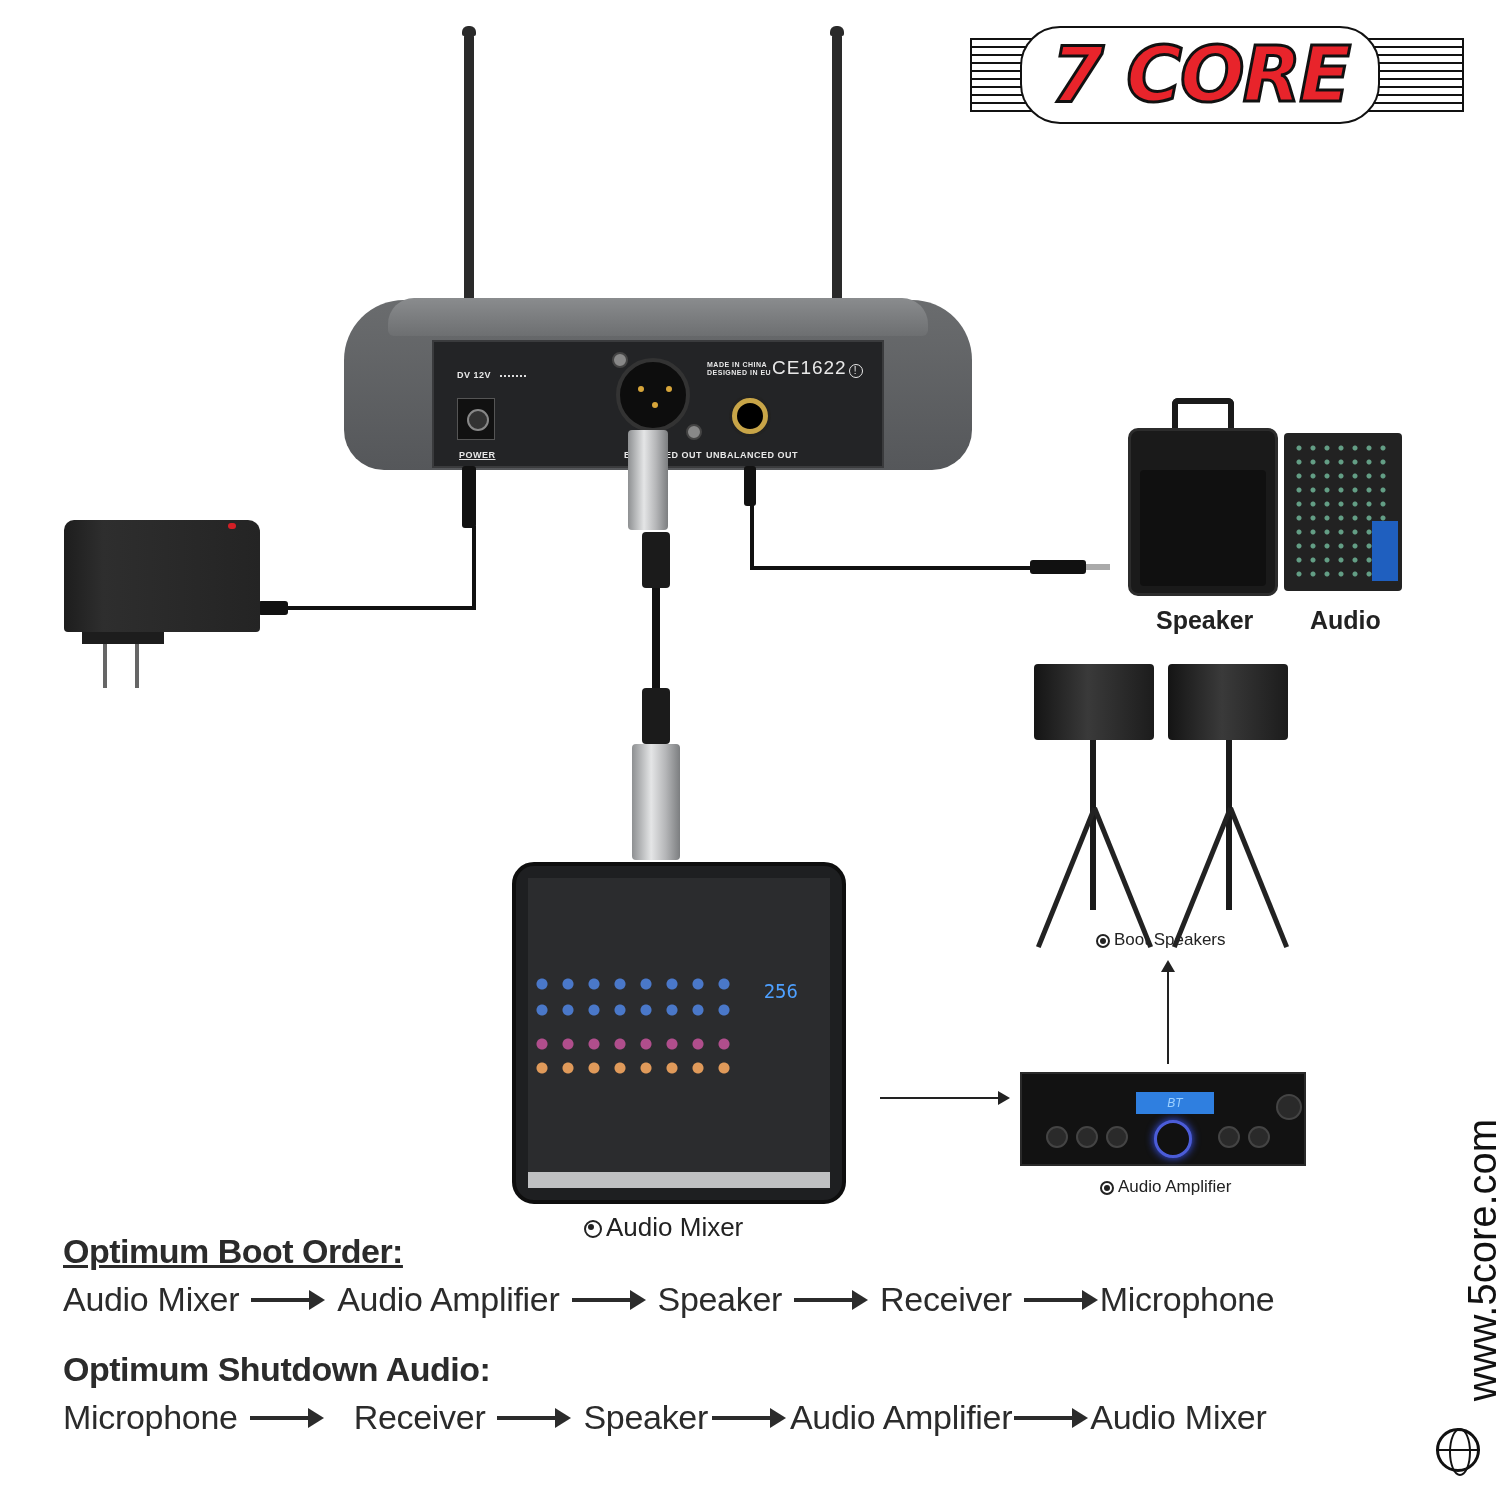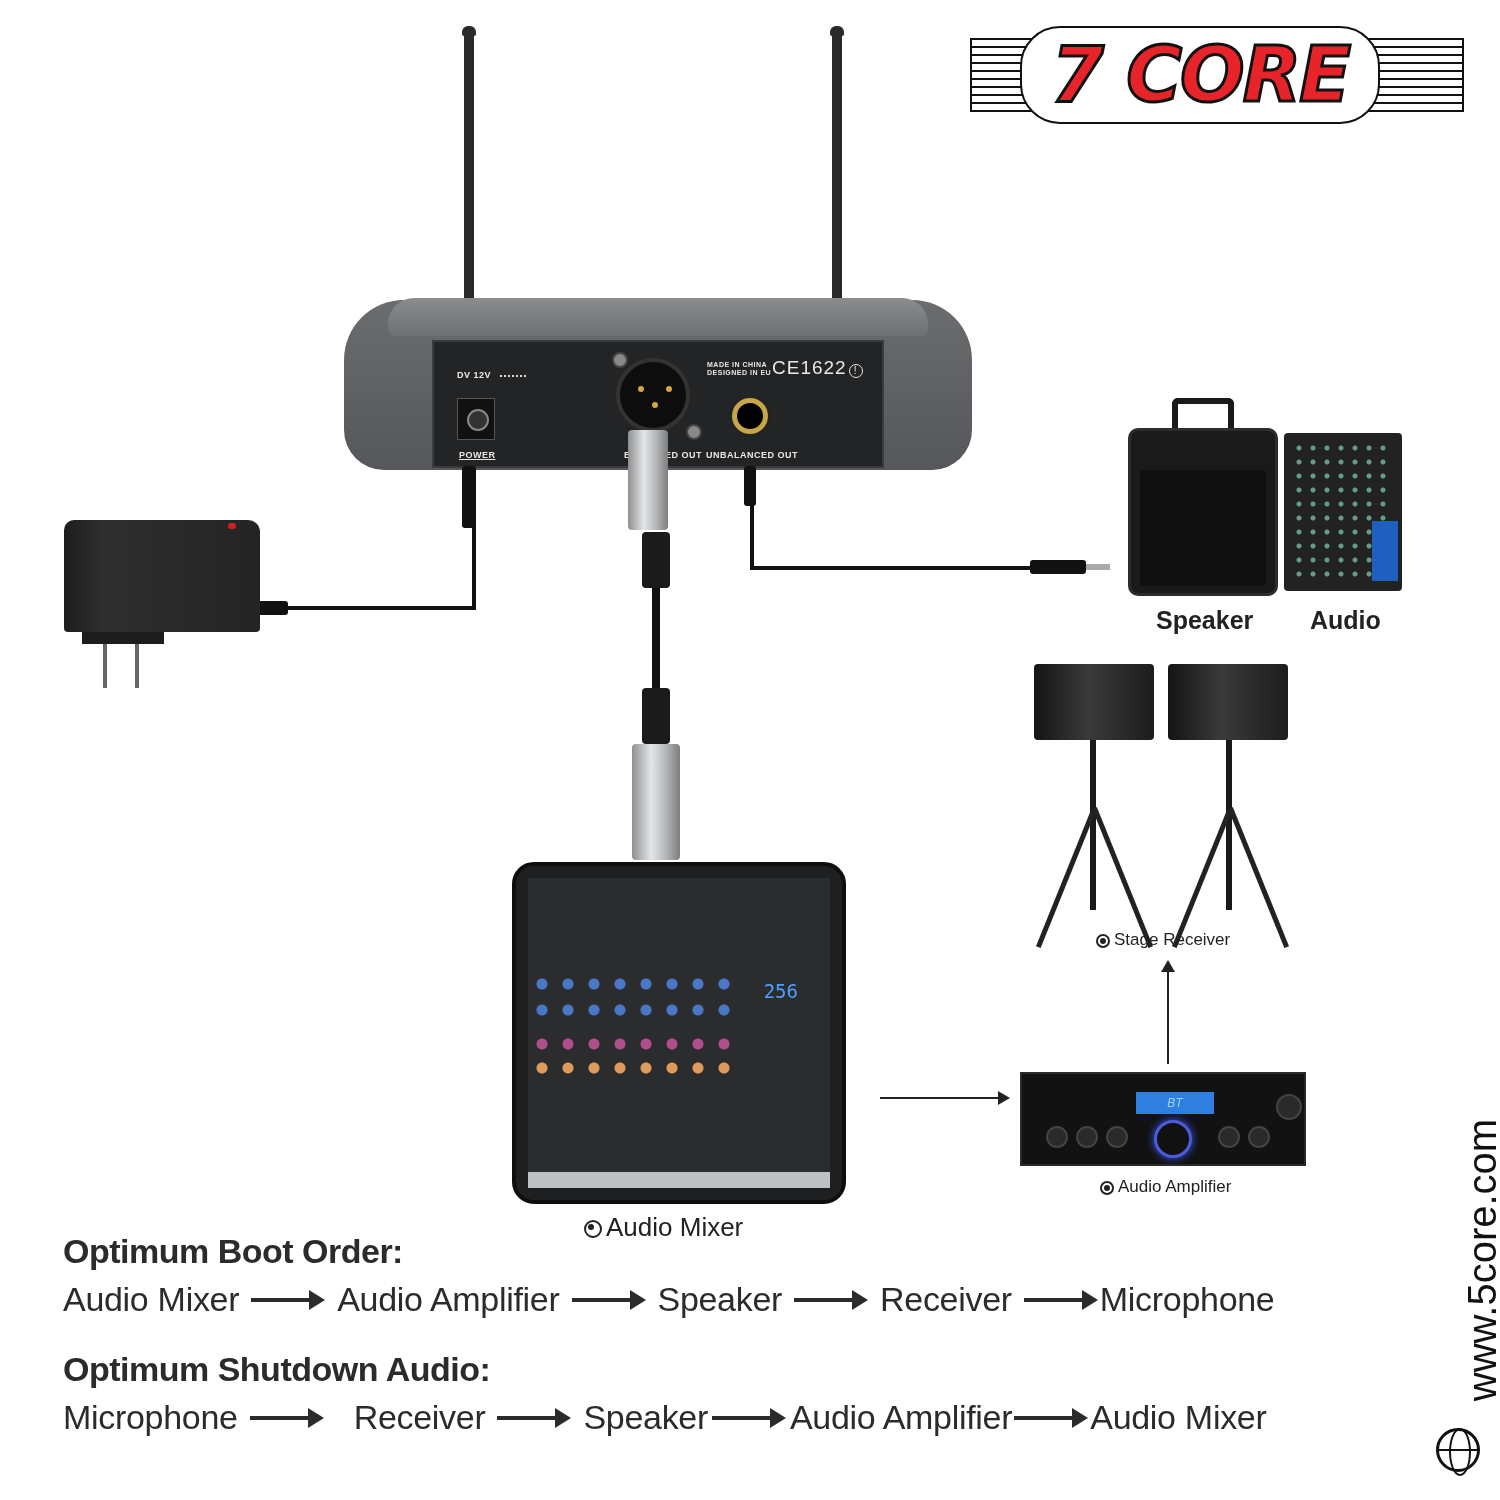--- a/index.html
+++ b/index.html
@@ -163,21 +163,21 @@
 
 <div class="abs stage-box" style="left:1034px; top:664px;"></div>
 <div class="abs stage-box" style="left:1168px; top:664px;"></div>
 <div class="abs stand" style="left:1090px; top:740px; height:170px;"></div>
 <div class="abs stand" style="left:1226px; top:740px; height:170px;"></div>
 <div class="abs leg" style="left:1092px; top:808px; transform:rotate(22deg);"></div>
 <div class="abs leg" style="left:1092px; top:808px; transform:rotate(-22deg);"></div>
 <div class="abs leg" style="left:1228px; top:808px; transform:rotate(22deg);"></div>
 <div class="abs leg" style="left:1228px; top:808px; transform:rotate(-22deg);"></div>
 <div class="abs caption-sm" style="left:1096px; top:930px;">
-  <span class="radio-dot"></span><span>Stage Receiver</span>
+  <span class="radio-dot"></span><span>Boot Speakers</span>
 </div>
 
 <div class="abs line" style="left:1167px; top:970px; width:2px; height:94px;"></div>
 <div class="abs head-up" style="left:1161px; top:960px;"></div>
 
 <div class="abs line" style="left:880px; top:1097px; width:118px; height:2px;"></div>
 <div class="abs head-right" style="left:998px; top:1091px;"></div>
 
 <div class="abs mixer"></div>
 <div class="abs mixer-face"></div>
@@ -203,21 +203,21 @@
 <div class="abs amp-knob" style="left:1076px; top:1126px;"></div>
 <div class="abs amp-knob" style="left:1106px; top:1126px;"></div>
 <div class="abs amp-vol"></div>
 <div class="abs amp-knob" style="left:1218px; top:1126px;"></div>
 <div class="abs amp-knob" style="left:1248px; top:1126px;"></div>
 <div class="abs amp-knob" style="left:1276px; top:1094px; width:26px; height:26px;"></div>
 <div class="abs caption-sm" style="left:1100px; top:1177px;">
   <span class="radio-dot"></span><span>Audio Amplifier</span>
 </div>
 
-<div class="abs order-title" style="top:1232px;">Optimum Boot Order:</div>
+<div class="abs order-title" style="top:1232px;text-decoration:underline;">Optimum Boot Order:</div>
 <div class="abs order-row" style="top:1280px;">
   <span>Audio Mixer</span>
   <span class="flow-arrow">
       <span class="shaft"></span>
       <span class="tip"></span>
     </span>
   <span>Audio Amplifier</span>
   <span class="flow-arrow">
       <span class="shaft"></span>
       <span class="tip"></span>

